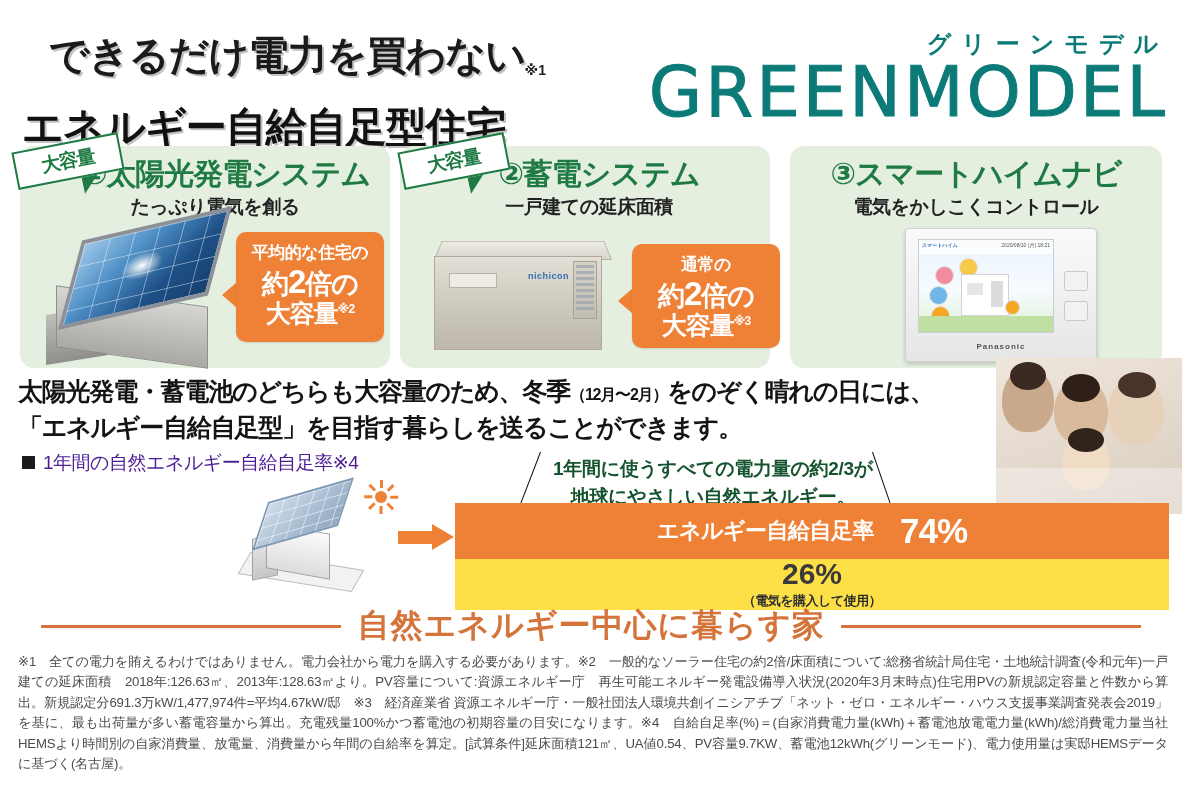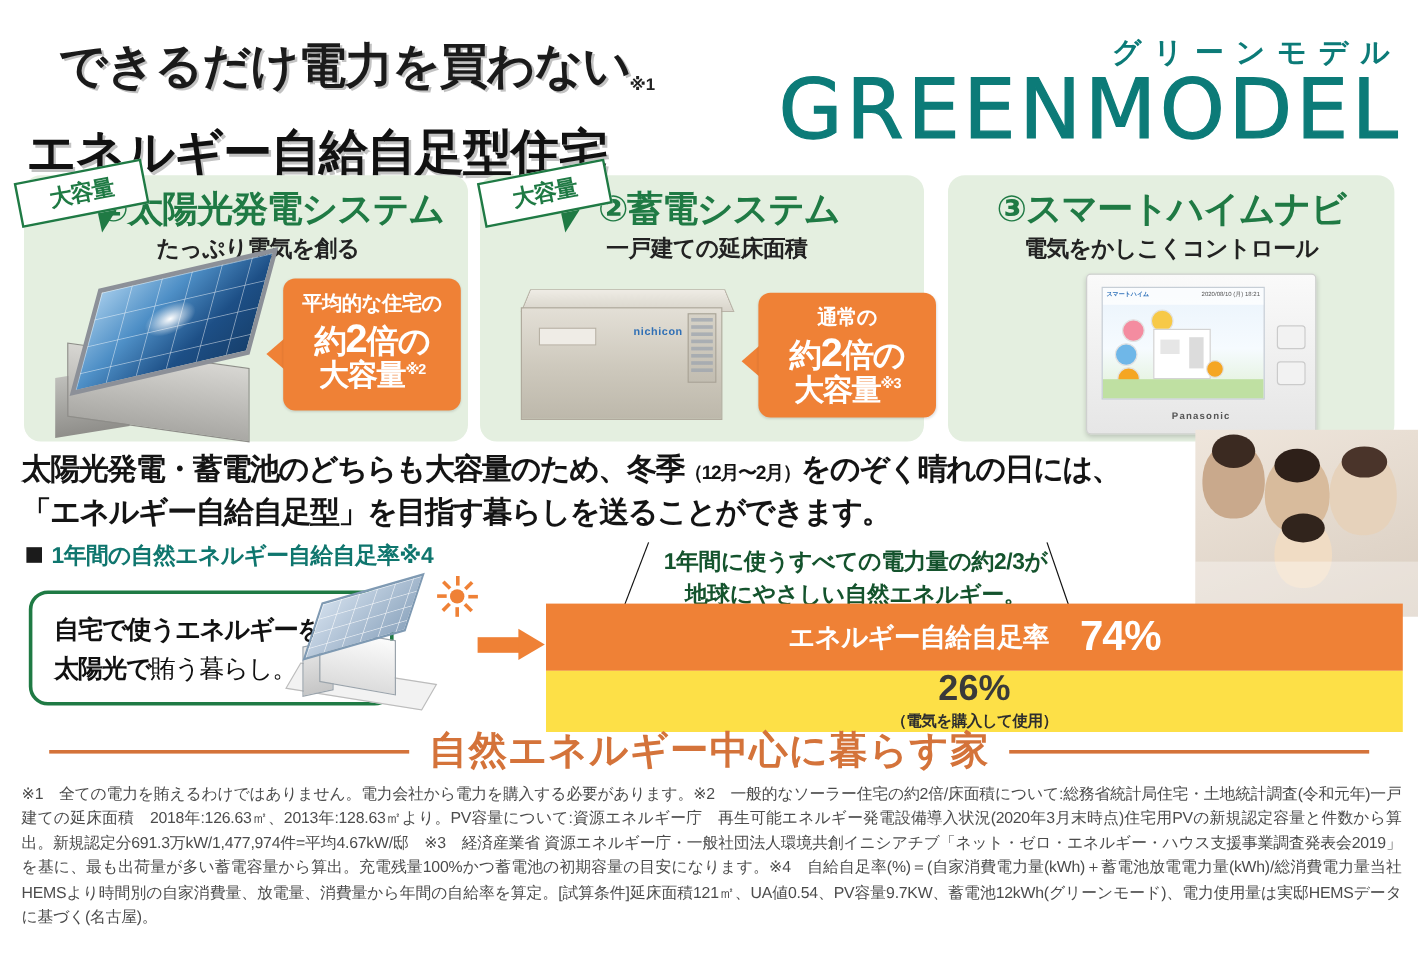--- a/index.html
+++ b/index.html
@@ -136,21 +136,21 @@
   .f4{left:66px;top:74px;width:48px;height:58px;background:#f0dcc4;}
   .f4 .h{position:absolute;left:6px;top:-4px;width:36px;height:24px;border-radius:50%;background:#31241c;}
   .fam-shirt{position:absolute;left:0;right:0;bottom:0;height:46px;background:rgba(255,255,255,.35);}
 
   
   .lead{position:absolute;left:18px;top:374px;width:990px;
       font-size:25px;font-weight:700;line-height:1.42;color:#141414;letter-spacing:-1.2px;}
   .lead small{font-size:16px;font-weight:700;}
 
   
-  .sec-head{position:absolute;left:22px;top:450px;font-size:19px;font-weight:700;color:#0f766e;
+  .sec-head{position:absolute;left:22px;top:450px;font-size:19px;font-weight:400;color:#4c1d95;
       letter-spacing:-.5px;}
   .sec-head .sq{display:inline-block;width:13px;height:13px;background:#1b1b1b;margin-right:8px;}
 
   
   .annot{position:absolute;left:548px;top:455px;width:330px;font-size:19px;font-weight:700;
       line-height:1.45;color:#14532d;letter-spacing:-.3px;text-align:center;}
   .leader{position:absolute;width:1px;background:#111;transform-origin:top center;}
   #leader-a{left:540px;top:452px;height:64px;transform:rotate(21deg);}
   #leader-b{left:872px;top:452px;height:64px;transform:rotate(-19deg);}
 
@@ -337,24 +337,20 @@
     <span class="sq"></span><span>1年間の自然エネルギー自給自足率※4</span>
   </div>
 
   <div class="leader" id="leader-a"></div>
   <div class="leader" id="leader-b"></div>
   <div class="annot">
     <span>1年間に使うすべての電力量の約2/3が</span><br>
     <span>地球にやさしい自然エネルギー。</span>
   </div>
 
-  <div class="greenbox">
-    <div class="gb-t1"><span>自宅で使う</span><b>エネルギーを</b></div>
-    <div class="gb-t2"><b>太陽光で</b><span>賄う暮らし。</span></div>
-  </div>
 
   <div class="iso-house">
     <div class="ih-base"></div>
     <div class="ih-side"></div>
     <div class="ih-body"></div>
     <div class="ih-roof">
         <div class="g"></div>
       </div>
   </div>
 

